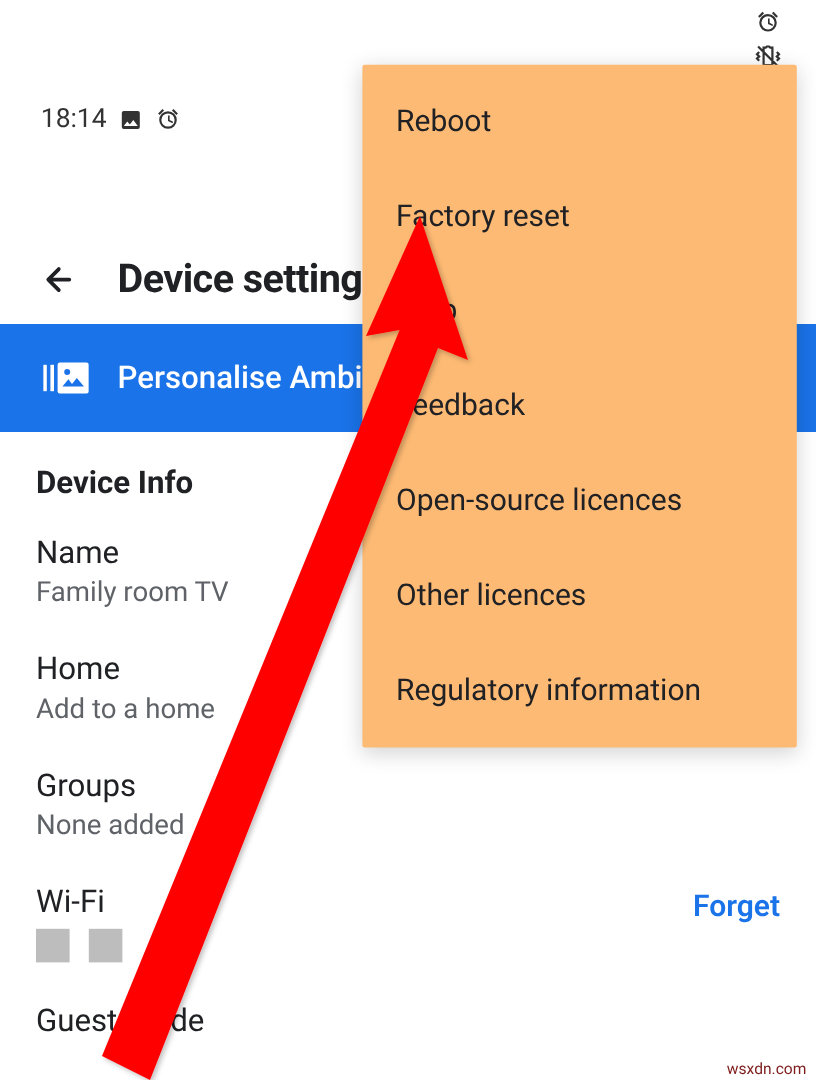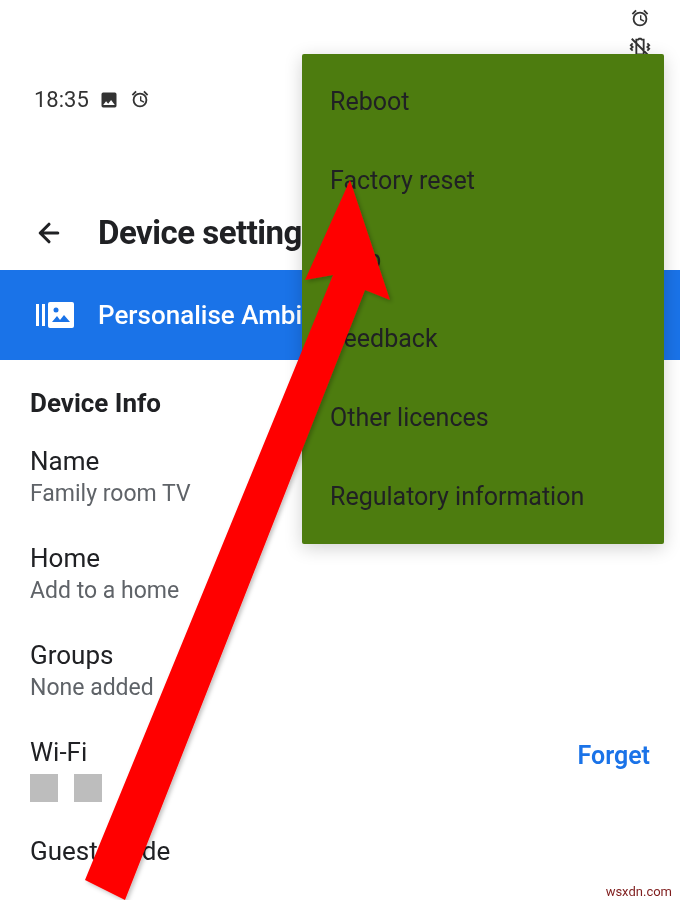--- a/index.html
+++ b/index.html
@@ -85,21 +85,21 @@
     color: #1a73e8;
     font-size: 25px;
     font-weight: 600;
     padding-top: 4px;
   }
   .menu-panel {
     position: absolute;
     top: 54px;
     left: 302px;
     width: 362px;
-    background: #4d7c0f;
+    background: #fdba74;
     box-shadow: 0 4px 18px rgba(0,0,0,0.18);
     border-radius: 2px;
     padding: 8px 0;
   }
   .menu-item {
     font-size: 25px;
     color: #202124;
     padding: 25px 28px;
     font-weight: 400;
   }
@@ -117,21 +117,21 @@
     bottom: 6px;
     font-size: 13px;
     color: #7f1d1d;
   }
 </style>
 </head>
 <body>
 
 <div class="status-bar">
   <div class="status-left">
-    <span>18:35</span>
+    <span>18:14</span>
     <svg width="20" height="20" viewBox="0 0 24 24" fill="#333">
         <path d="M21 19V5a2 2 0 0 0-2-2H5a2 2 0 0 0-2 2v14a2 2 0 0 0 2 2h14a2 2 0 0 0 2-2zM8.5 13.5l2.5 3 3.5-4.5L19 18H5l3.5-4.5z"></path>
       </svg>
     <svg width="22" height="22" viewBox="0 0 24 24" fill="#333">
         <path d="M12 4a8 8 0 1 0 0 16 8 8 0 0 0 0-16zm0 14a6 6 0 1 1 0-12 6 6 0 0 1 0 12zM7 2L3 6l1.4 1.4L8.4 3.4 7 2zm10 0l-1.4 1.4 4 4L21 6l-4-4zM12 8v5l4 2 .7-1.3-3.2-1.7V8H12z"></path>
       </svg>
   </div>
   <div class="status-right">
     <svg width="22" height="22" viewBox="0 0 24 24" fill="#333">
         <path d="M12 4a8 8 0 1 0 0 16 8 8 0 0 0 0-16zm0 14a6 6 0 1 1 0-12 6 6 0 0 1 0 12zM7 2L3 6l1.4 1.4L8.4 3.4 7 2zm10 0l-1.4 1.4 4 4L21 6l-4-4zM12 8v5l4 2 .7-1.3-3.2-1.7V8H12z"></path>
@@ -219,20 +219,21 @@
   <div class="labels">
     <div class="setting-primary">Guest mode</div>
   </div>
 </div>
 
 <div class="menu-panel">
   <div class="menu-item">Reboot</div>
   <div class="menu-item">Factory reset</div>
   <div class="menu-item">Help</div>
   <div class="menu-item">Feedback</div>
+  <div class="menu-item">Open-source licences</div>
   <div class="menu-item">Other licences</div>
   <div class="menu-item">Regulatory information</div>
 </div>
 
 <svg class="arrow-overlay" viewBox="0 0 360 720">
   <defs>
     <filter id="shadow" x="-20%" y="-20%" width="140%" height="140%">
       <feDropShadow dx="2" dy="2" stdDeviation="2" flood-opacity="0.25"></feDropShadow>
     </filter>
   </defs>

